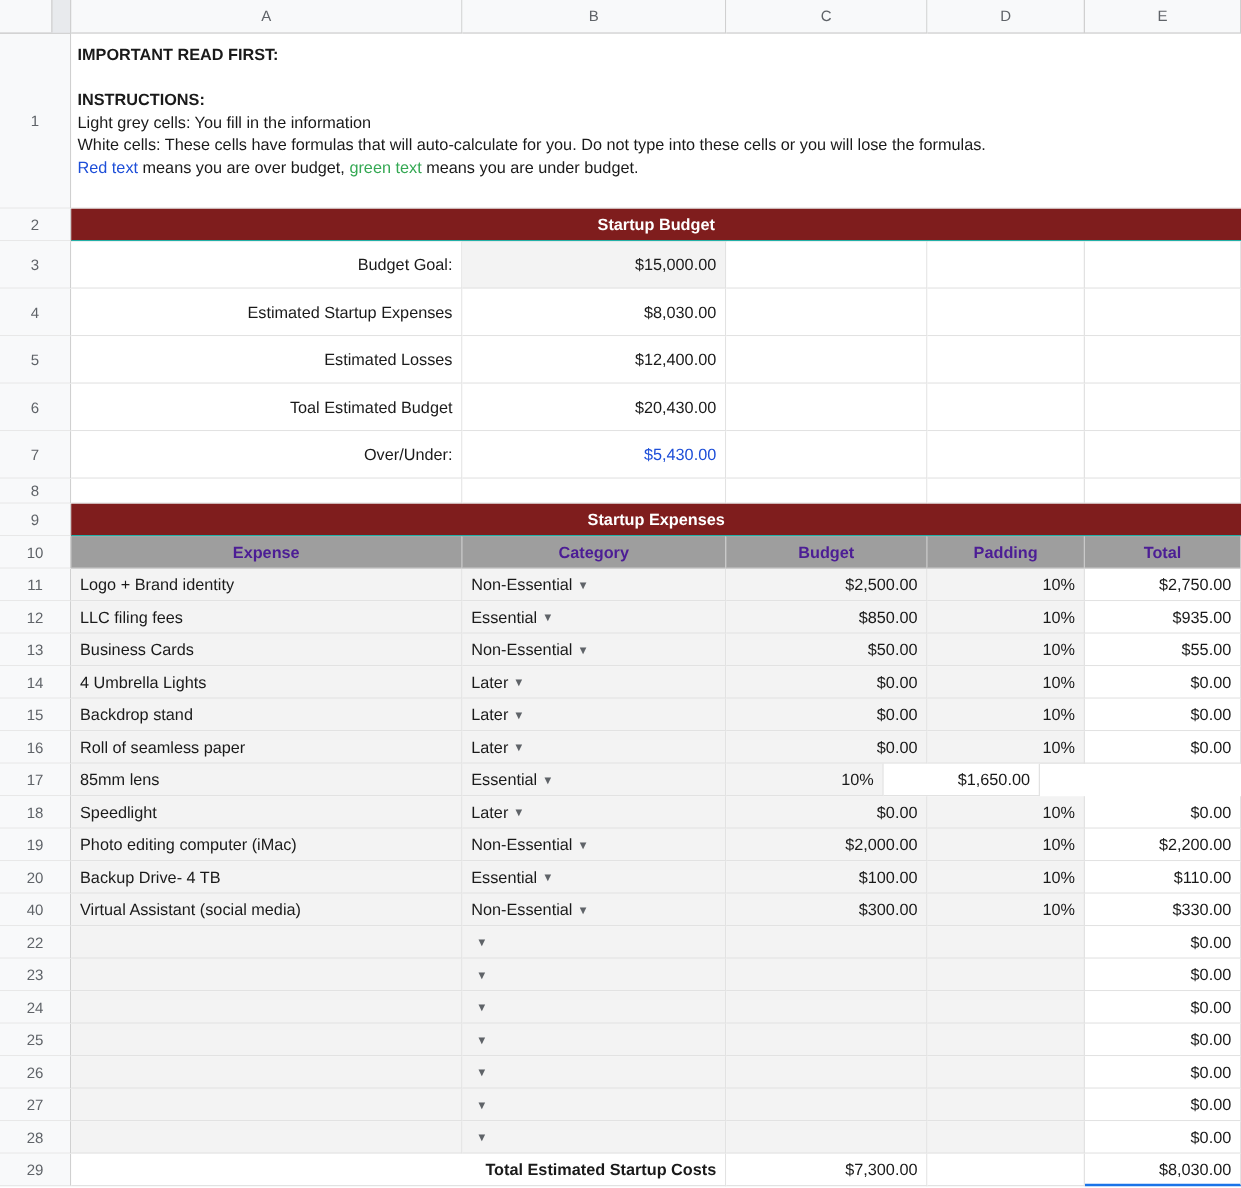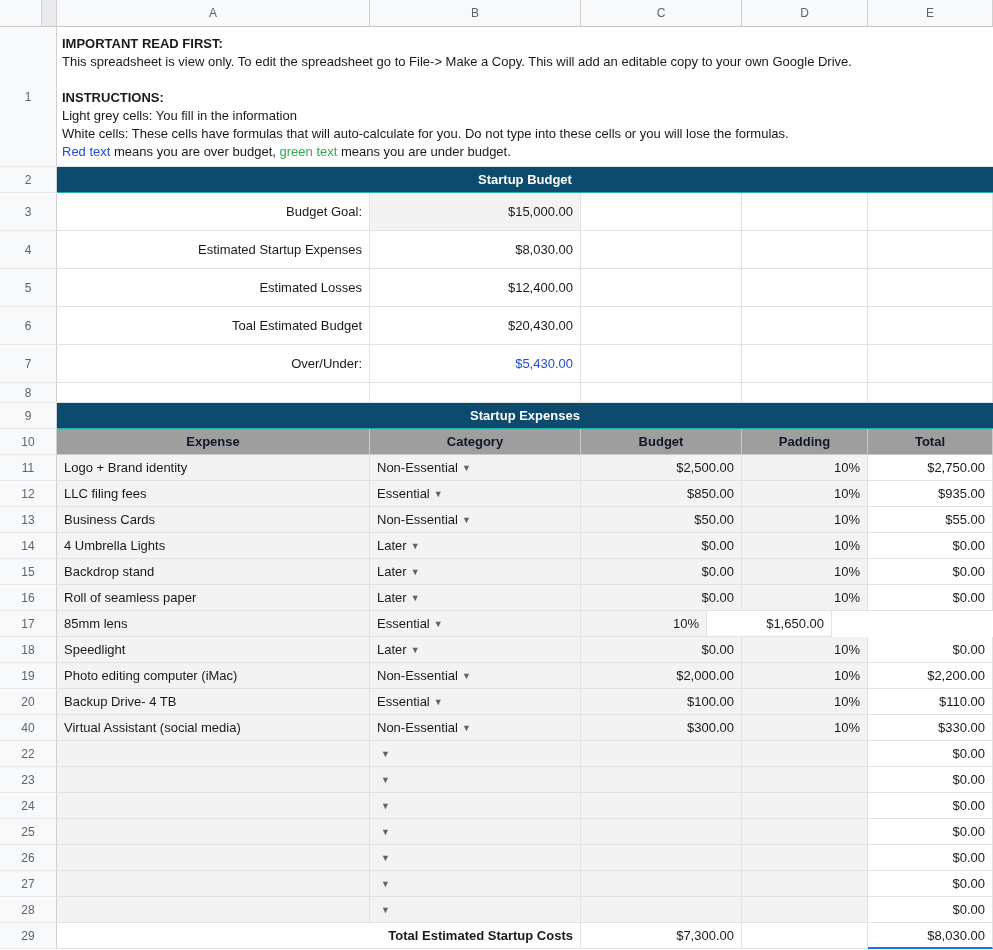--- a/index.html
+++ b/index.html
@@ -24,23 +24,23 @@
   .colhead .letter{display:flex;align-items:center;justify-content:center;color:#5f6368;background:#f8f9fa;
                    border-right:1px solid #d0d0d0;border-bottom:1px solid #c6c6c6;font-size:12px;flex:none}
   .corner{width:57px;flex:none;background:#f8f9fa;border-right:1px solid #d0d0d0;border-bottom:1px solid #c6c6c6;position:relative}
   .corner-box{position:absolute;right:0;top:0;bottom:0;width:15px;background:#e8eaed;border-left:1px solid #d0d0d0}
   
   .instr{width:936px;flex:none;padding:8px 6px 0 5px;border-bottom:1px solid #e2e2e2;line-height:18px;overflow:hidden;background:#fff}
   .instr .b{font-weight:bold}
   .spacer{height:18px}
   
   .banner{width:936px;flex:none;display:flex;align-items:center;justify-content:center;color:#fff;font-weight:bold;
-          background:#0c4a6e;border-bottom:1px solid #24b0a8}
-  
-  .thead .cell{background:#9e9e9e;color:#0f172a;font-weight:bold;justify-content:center;border-right:1px solid #c9c9c9;border-bottom:1px solid #c9c9c9}
+          background:#7f1d1d;border-bottom:1px solid #24b0a8}
+  
+  .thead .cell{background:#9e9e9e;color:#4c1d95;font-weight:bold;justify-content:center;border-right:1px solid #c9c9c9;border-bottom:1px solid #c9c9c9}
   
   .cat{}
   .catlabel{overflow:hidden;white-space:nowrap}
   .arrow{flex:none;color:#5f6368;font-size:9px;margin-left:4px}
   
   .col-ab{width:524px}
   .sel-bottom{border-bottom:2px solid #1a73e8}
 </style>
 </head>
 <body>
@@ -55,21 +55,20 @@
     <div class="letter col-b">B</div>
     <div class="letter col-c">C</div>
     <div class="letter col-d">D</div>
     <div class="letter col-e">E</div>
   </div>
 
   <div class="row h140">
     <div class="gutter">1</div>
     <div class="instr">
       <div><span class="b">IMPORTANT READ FIRST:</span></div>
-      <div>This spreadsheet is view only. To edit the spreadsheet go to File-&gt; Make a Copy. This will add an editable copy to your own Google Drive.</div>
       <div class="spacer"></div>
       <div><span class="b">INSTRUCTIONS:</span></div>
       <div>Light grey cells: You fill in the information</div>
       <div>White cells: These cells have formulas that will auto-calculate for you. Do not type into these cells or you will lose the formulas.</div>
       <div><span class="red">Red text</span><span> means you are over budget, </span><span class="green">green text</span><span> means you are under budget.</span></div>
     </div>
   </div>
 
   <div class="row h26">
     <div class="gutter">2</div>

